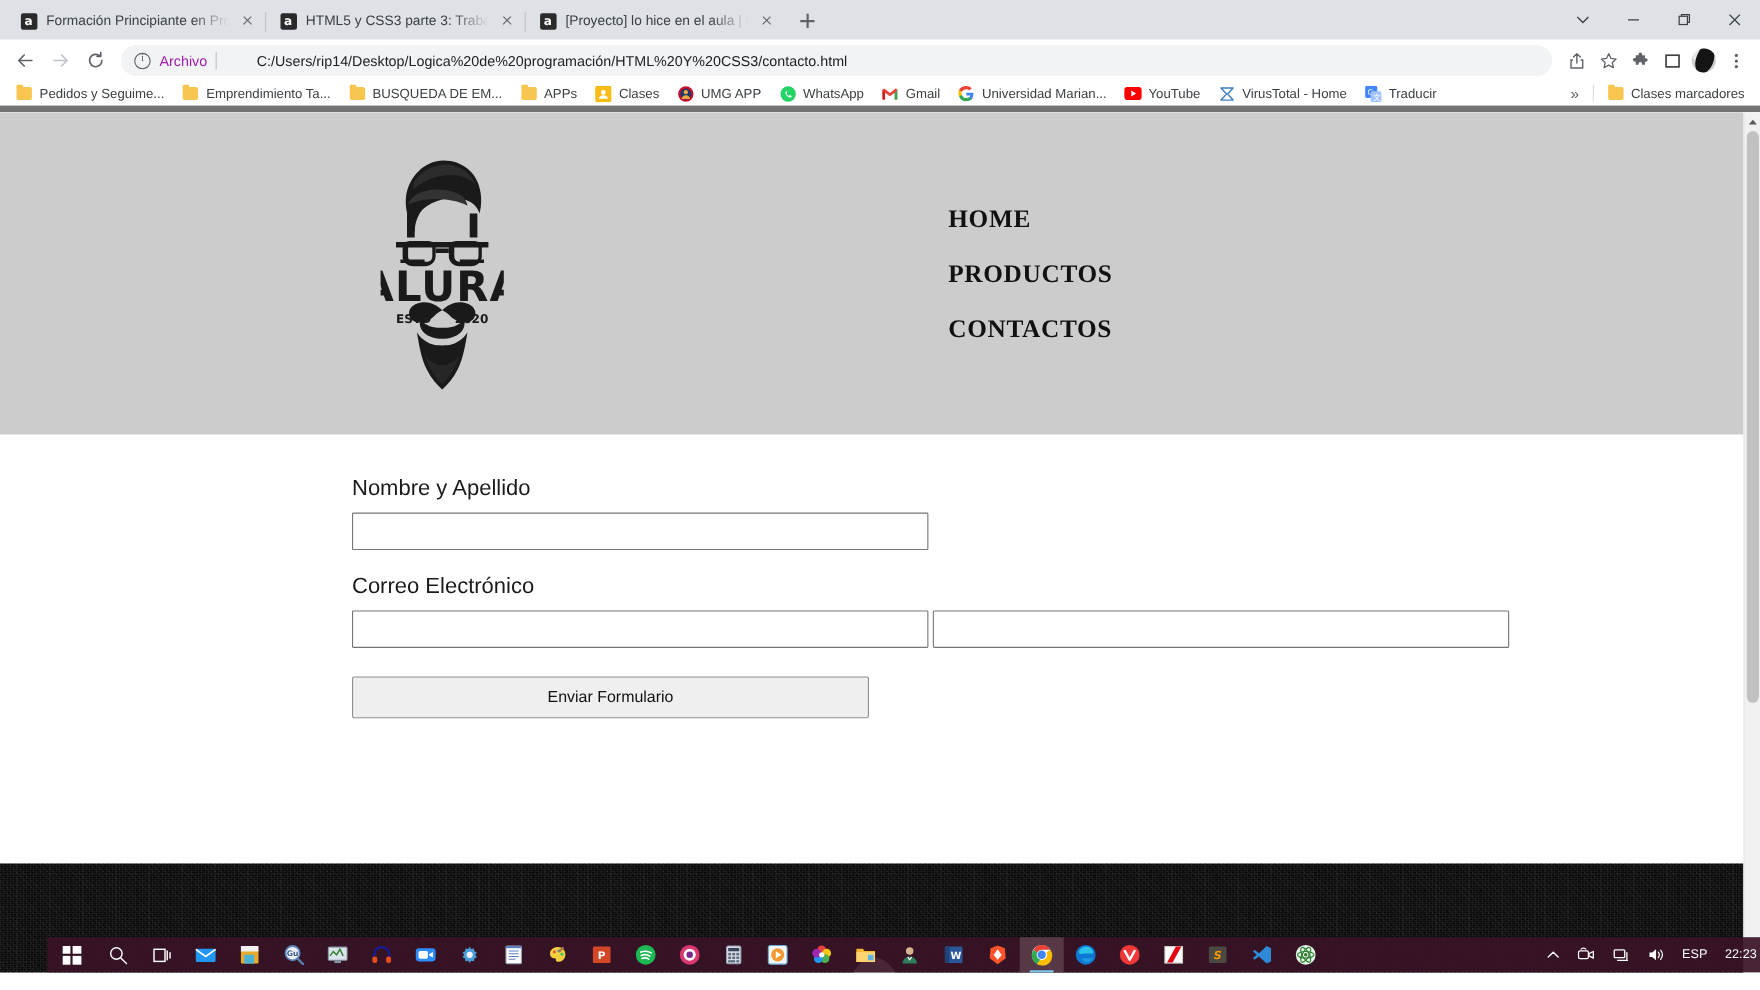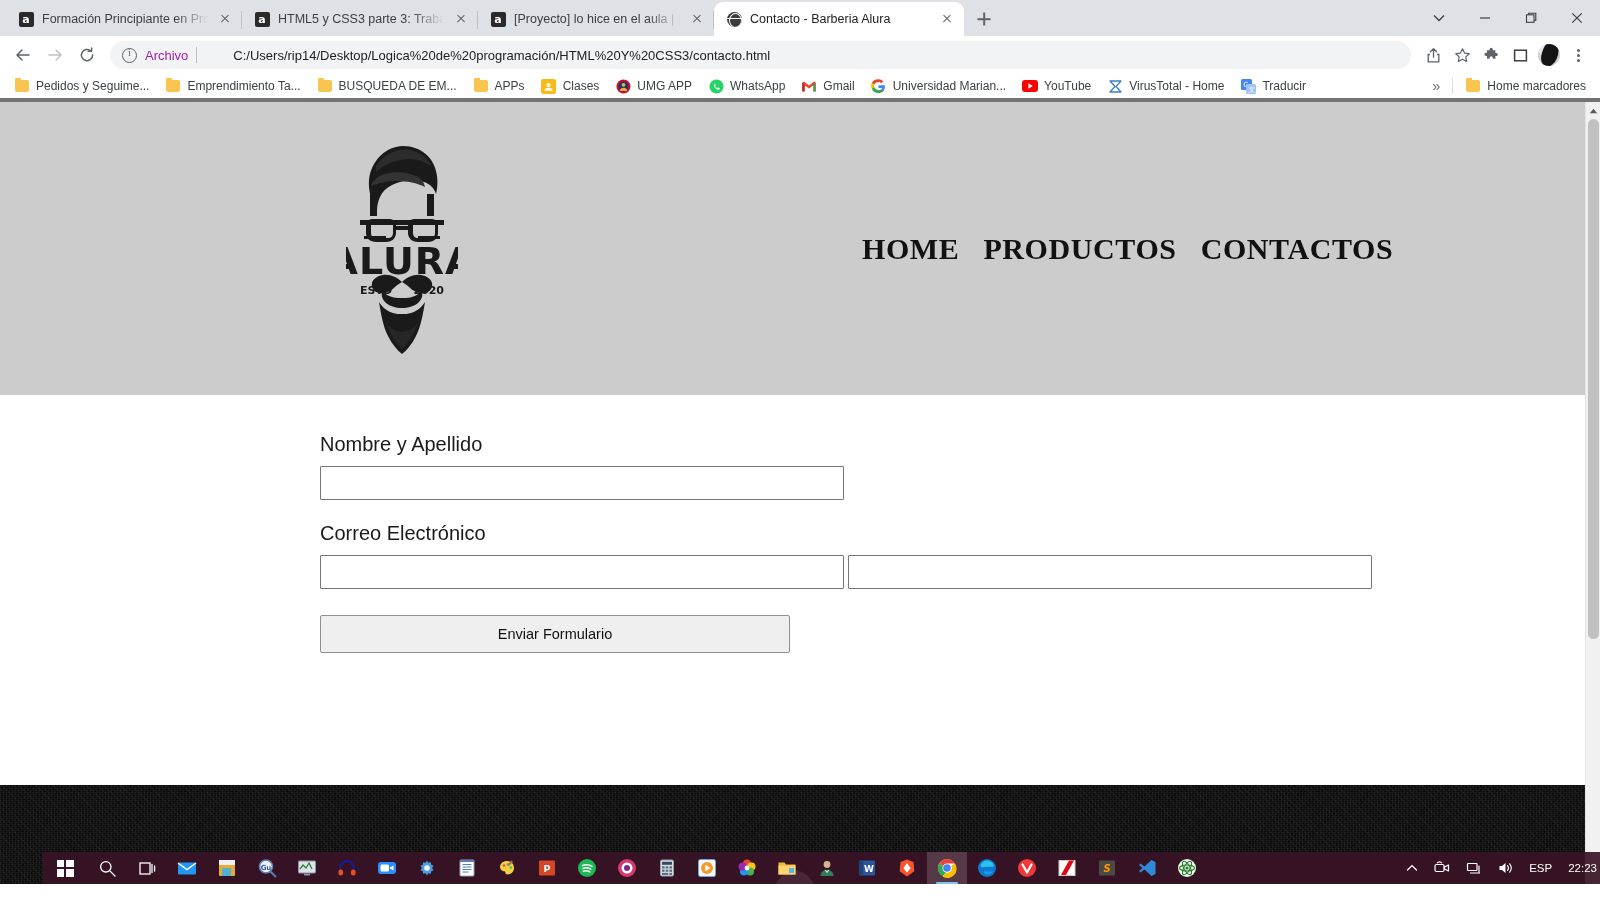--- a/index.html
+++ b/index.html
@@ -219,21 +219,21 @@
 
   
   .bookmarks {
     height: 28px;
     background:#ffffff;
     display:flex;
     align-items:center;
     padding: 0 6px;
     font-size: 12px;
     color:#3c4043;
-    border-bottom: 4px solid #737373;
+    border-bottom: 6px solid #737373;
     position: relative;
   }
   .bm {
     display:flex; align-items:center; gap:6px;
     padding: 3px 8px;
     border-radius: 4px;
     white-space: nowrap;
     cursor: pointer;
     flex: 0 0 auto;
   }
@@ -278,23 +278,24 @@
     height: 225px;
     display:flex; align-items:center; justify-content:center;
     cursor: pointer;
   }
   .site-nav {
     margin-left: 404px;
     display:flex;
     gap: 24px;
     font-family: "Liberation Serif", "DejaVu Serif", serif;
     font-weight: bold;
-    font-size: 30px;
+    font-size: 23px;
     letter-spacing: 0.6px;
     color: #111;
+    flex-direction: column;
   }
   .site-nav a { color:#111; text-decoration:none; cursor:pointer; }
 
   .form-area {
     background:#fff;
     padding: 38px 0 0 320px;
     height: 390px;
   }
   .field-label {
     font-family:Liberation Sans, sans-serif;
@@ -446,27 +447,20 @@
       <span class="tab-title">HTML5 y CSS3 parte 3: Trabajand</span>
       <span class="tab-close"></span>
     </div>
     <div class="tab inactive">
       <span class="favicon">
           <span class="favicon-alura">a</span>
         </span>
       <span class="tab-title">[Proyecto] lo hice en el aula | HTM</span>
       <span class="tab-close"></span>
     </div>
-    <div class="tab active">
-      <span class="favicon">
-          <span class="favicon-globe"></span>
-        </span>
-      <span class="tab-title">Contacto - Barberia Alura</span>
-      <span class="tab-close"></span>
-    </div>
     <div class="new-tab"></div>
 
     <div class="window-controls">
       <div class="wc-btn">
         <svg width="12" height="12" viewBox="0 0 12 12">
             <path d="M1 3.5L6 8.5L11 3.5" stroke="#3c4043" stroke-width="1.3" fill="none"></path>
           </svg>
       </div>
       <div class="wc-btn">
         <svg width="12" height="12" viewBox="0 0 12 12">
@@ -650,21 +644,21 @@
       <span>Traducir</span>
     </div>
 
     <div class="bm-overflow">
       <span class="chev-more">»</span>
       <span class="bm-sep"></span>
       <div class="bm">
         <span class="bm-ico">
             <span class="folder-ico"></span>
           </span>
-        <span>Home marcadores</span>
+        <span>Clases marcadores</span>
       </div>
     </div>
   </div>
 
   <div class="viewport">
     <div class="page-scroll">
 
       <header class="site-header">
         <div class="logo-wrap">
           <svg width="112" height="225" viewBox="0 0 112 225">

